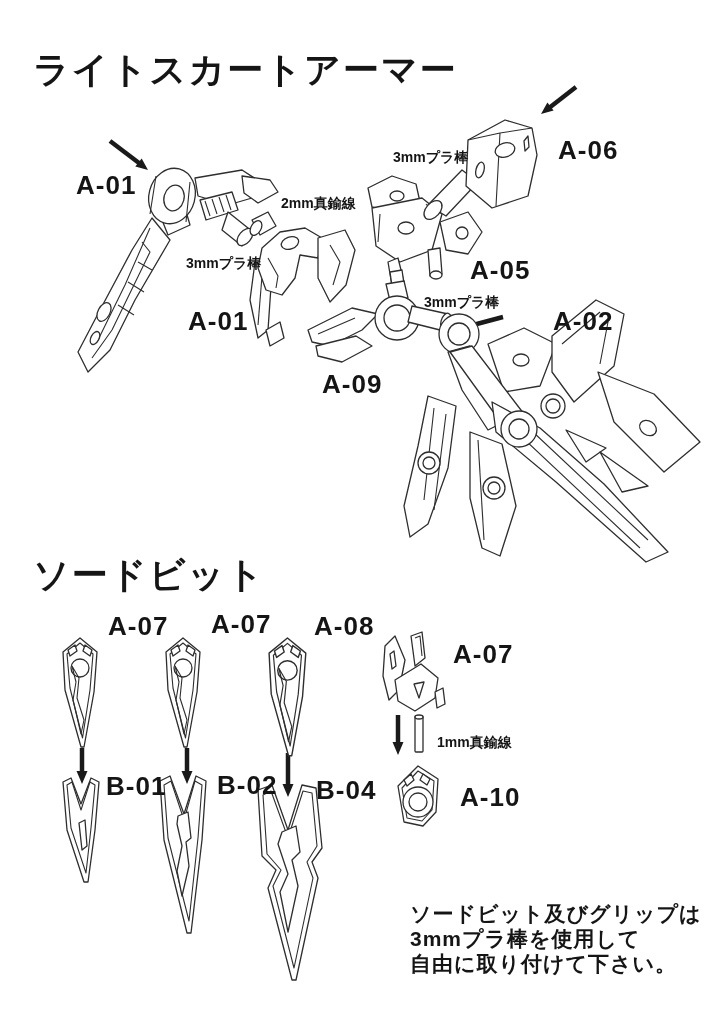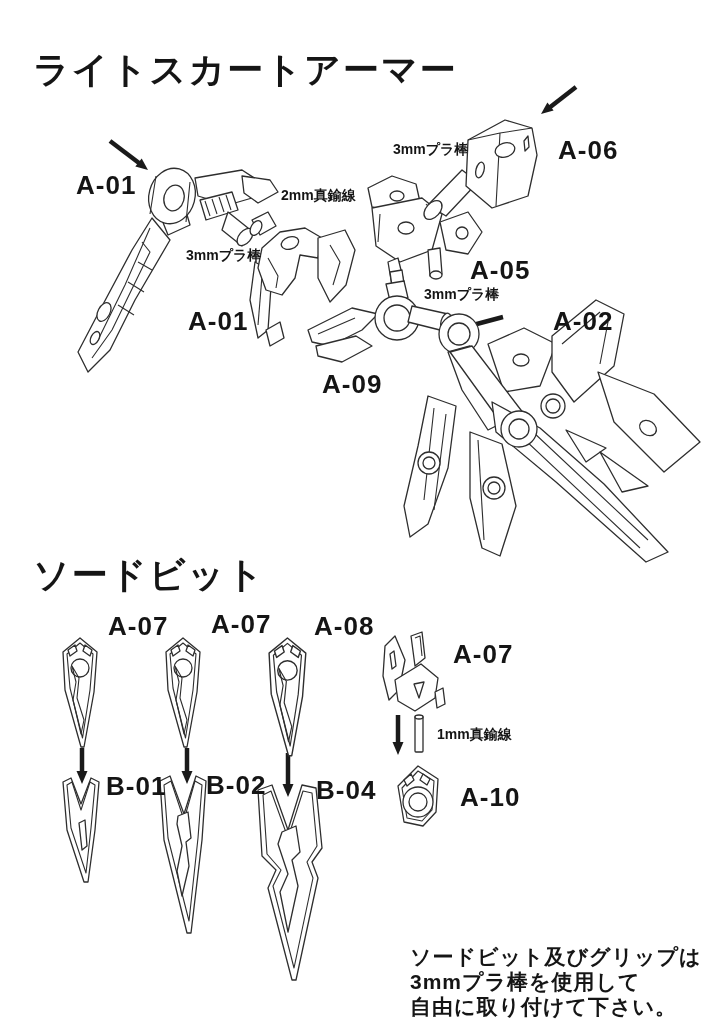--- a/index.html
+++ b/index.html
@@ -1,21 +1,21 @@
 <!DOCTYPE html>
 <html><head>
 <meta charset="utf-8">
 <style>
   html,body{margin:0;padding:0;background:#ffffff;}
   .canvas{position:relative;width:724px;height:1024px;background:#ffffff;overflow:hidden;
           font-family:"Liberation Sans","DejaVu Sans",sans-serif;color:#111;}
   .lbl{position:absolute;white-space:nowrap;color:#151515;}
   .sec-title{font-size:36px;font-weight:700;letter-spacing:2px;}
   .part{font-size:26px;font-weight:700;letter-spacing:1px;}
-  .note{font-size:14px;font-weight:700;}
+  .note{font-size:14px;font-weight:700;margin-top:8px;}
   .para{font-size:21px;font-weight:700;line-height:25px;letter-spacing:1px;}
   svg{position:absolute;left:0;top:0;}
   .ln{stroke:#2e2e2e;stroke-width:1.3;fill:#ffffff;stroke-linejoin:round;}
   .ln2{stroke:#2e2e2e;stroke-width:1.1;fill:none;stroke-linejoin:round;}
   .arr{stroke:#1a1a1a;stroke-width:4.5;fill:none;stroke-linecap:butt;}
   .arrh{fill:#1a1a1a;stroke:none;}
 </style>
 </head>
 <body>
 
@@ -230,22 +230,22 @@
 
   <div class="lbl sec-title" style="left:33px;top:551px;">ソードビット</div>
 
   <div class="lbl part" style="left:108px;top:611px;">A-07</div>
   <div class="lbl part" style="left:211px;top:609px;">A-07</div>
   <div class="lbl part" style="left:314px;top:611px;">A-08</div>
   <div class="lbl part" style="left:453px;top:639px;">A-07</div>
   <div class="lbl note" style="left:437px;top:726px;">1mm真鍮線</div>
   <div class="lbl part" style="left:460px;top:782px;">A-10</div>
   <div class="lbl part" style="left:106px;top:771px;">B-01</div>
-  <div class="lbl part" style="left:206px;top:770px;">B-02</div>
+  <div class="lbl part" style="left:217px;top:770px;">B-02</div>
   <div class="lbl part" style="left:316px;top:775px;">B-04</div>
 
-  <div class="lbl para" style="left:410px;top:901px;margin-top:43px;">
+  <div class="lbl para" style="left:410px;top:901px;">
     <div>ソードビット及びグリップは</div>
     <div>3mmプラ棒を使用して</div>
     <div>自由に取り付けて下さい。</div>
   </div>
 
 </div>
 
 </body></html>

